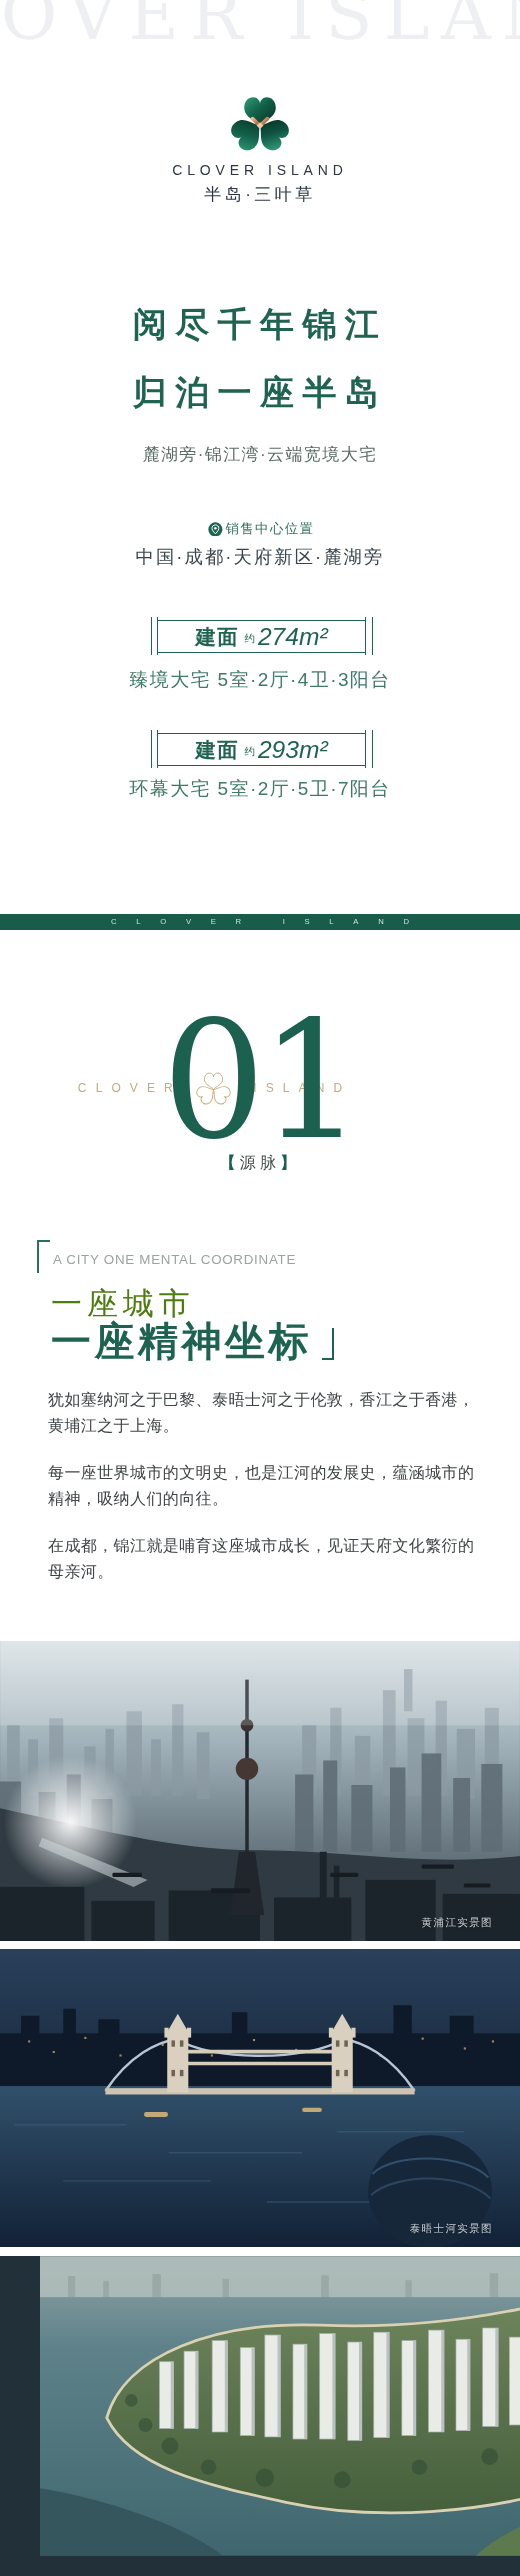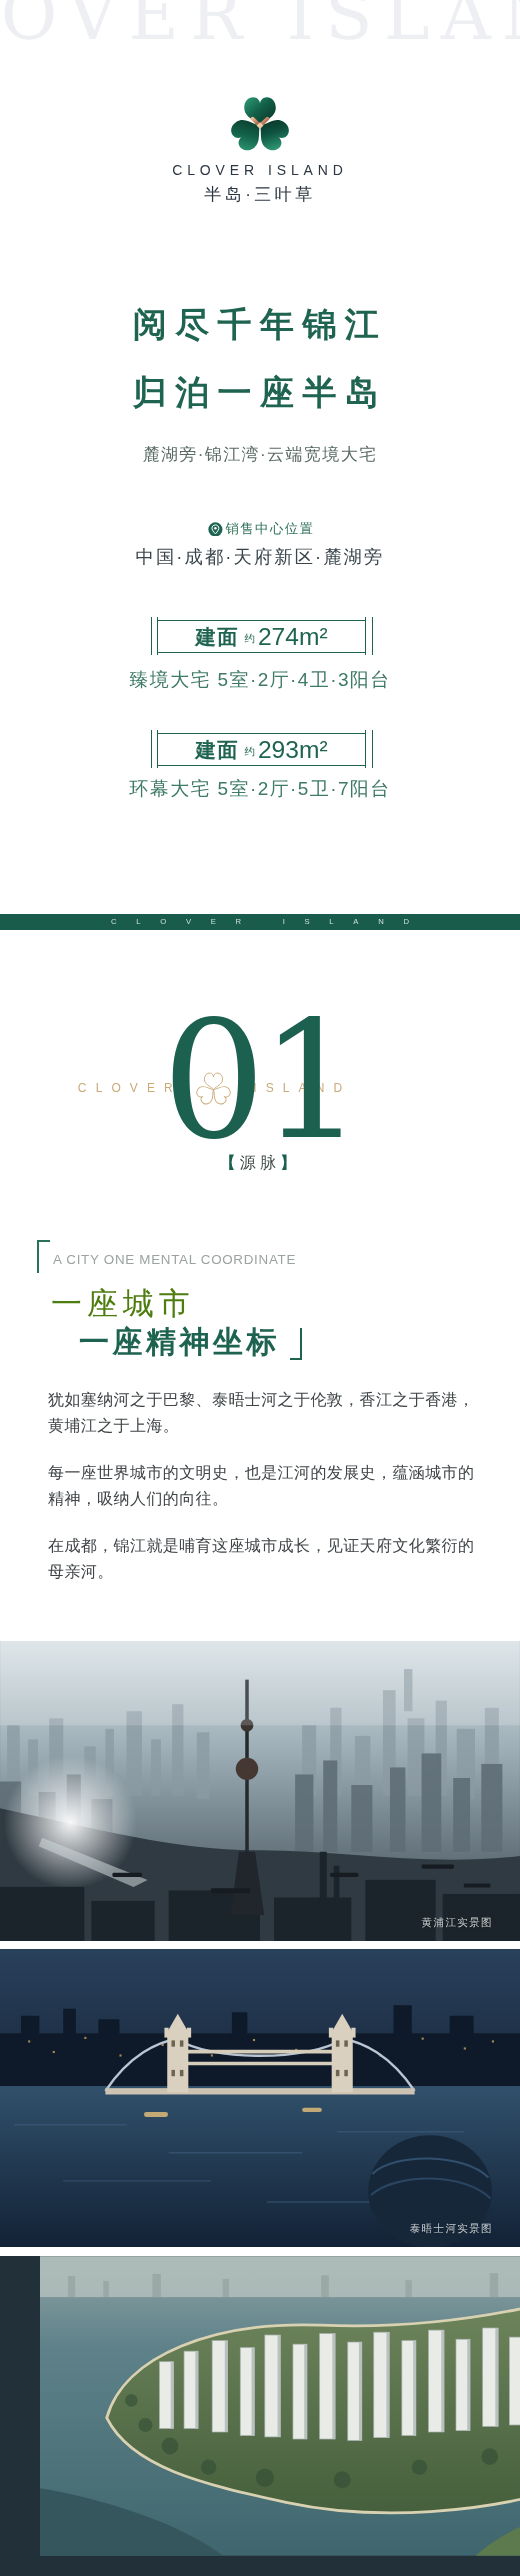--- a/index.html
+++ b/index.html
@@ -42,21 +42,21 @@
     display:flex;align-items:center;justify-content:center;
   }
   .plaque .cap{
     position:absolute;top:-4.2px;width:5.6px;height:38px;background:#ffffff;
     border-left:1.4px solid #1f6451;border-right:1.4px solid #1f6451;
   }
   .plaque .cap.l{left:-3.5px;}
   .plaque .cap.r{right:-3.5px;}
   .plaque .lbl{font-size:20.4px;font-weight:700;color:#1f6451;letter-spacing:1.4px;}
   .plaque .approx{font-size:10.5px;color:#1f6451;margin:4.2px 2.8px 0 5.6px;}
-  .plaque .val{font-size:24.6px;color:#1f6451;font-weight:500;}
+  .plaque .val{font-size:24.6px;color:#1f6451;font-weight:500;font-style:italic;}
   .unit-desc{font-size:19px;color:#3f7a64;letter-spacing:1.4px;}
 
   
   .band{
     top:914px;left:0;width:520px;height:15.5px;background:#1a5c4b;
     display:flex;align-items:center;justify-content:center;
   }
   .band span{font-size:7.7px;letter-spacing:19.7px;color:#cfe0da;text-indent:19.7px;}
 
   
@@ -74,21 +74,21 @@
   }
   .sec-title{top:1153px;font-size:16px;letter-spacing:4.2px;z-index:3;}
   .sec-title .brk{color:#1c6150;font-weight:700;}
   .sec-title .txt{color:#3d4a45;}
 
   
   .q-open{top:1240px;left:37px;width:11.3px;height:31px;border-top:2.1px solid #2a7158;border-left:2.1px solid #2a7158;}
   .eyebrow{top:1252px;left:53px;font-size:13.4px;color:#9aa3a1;letter-spacing:0.7px;}
   .q-line1{top:1283px;left:51px;font-size:31px;font-weight:300;color:#4d7c0f;letter-spacing:4.9px;}
   .q-line2-row{top:1322px;left:51px;display:flex;align-items:flex-end;gap:9.8px;}
-  .q-line2{font-size:30px;font-weight:700;color:#1e6350;letter-spacing:3.5px;line-height:39px;margin-left:28px;}
+  .q-line2{font-size:40px;font-weight:700;color:#1e6350;letter-spacing:3.5px;line-height:39px;}
   .q-close{width:9.8px;height:29.5px;border-right:2.8px solid #1e6350;border-bottom:2.8px solid #1e6350;margin-bottom:1.4px;}
 
   
   .copy{top:1387px;left:48px;width:432px;}
   .copy p{margin:0 0 21px 0;font-size:16px;line-height:26px;color:#3f4447;letter-spacing:0.4px;}
 
   
   .photo{left:0;width:520px;overflow:hidden;background:#22303a;}
   .ph1{top:1641px;height:300px;}
   .ph2{top:1949px;height:298px;}

